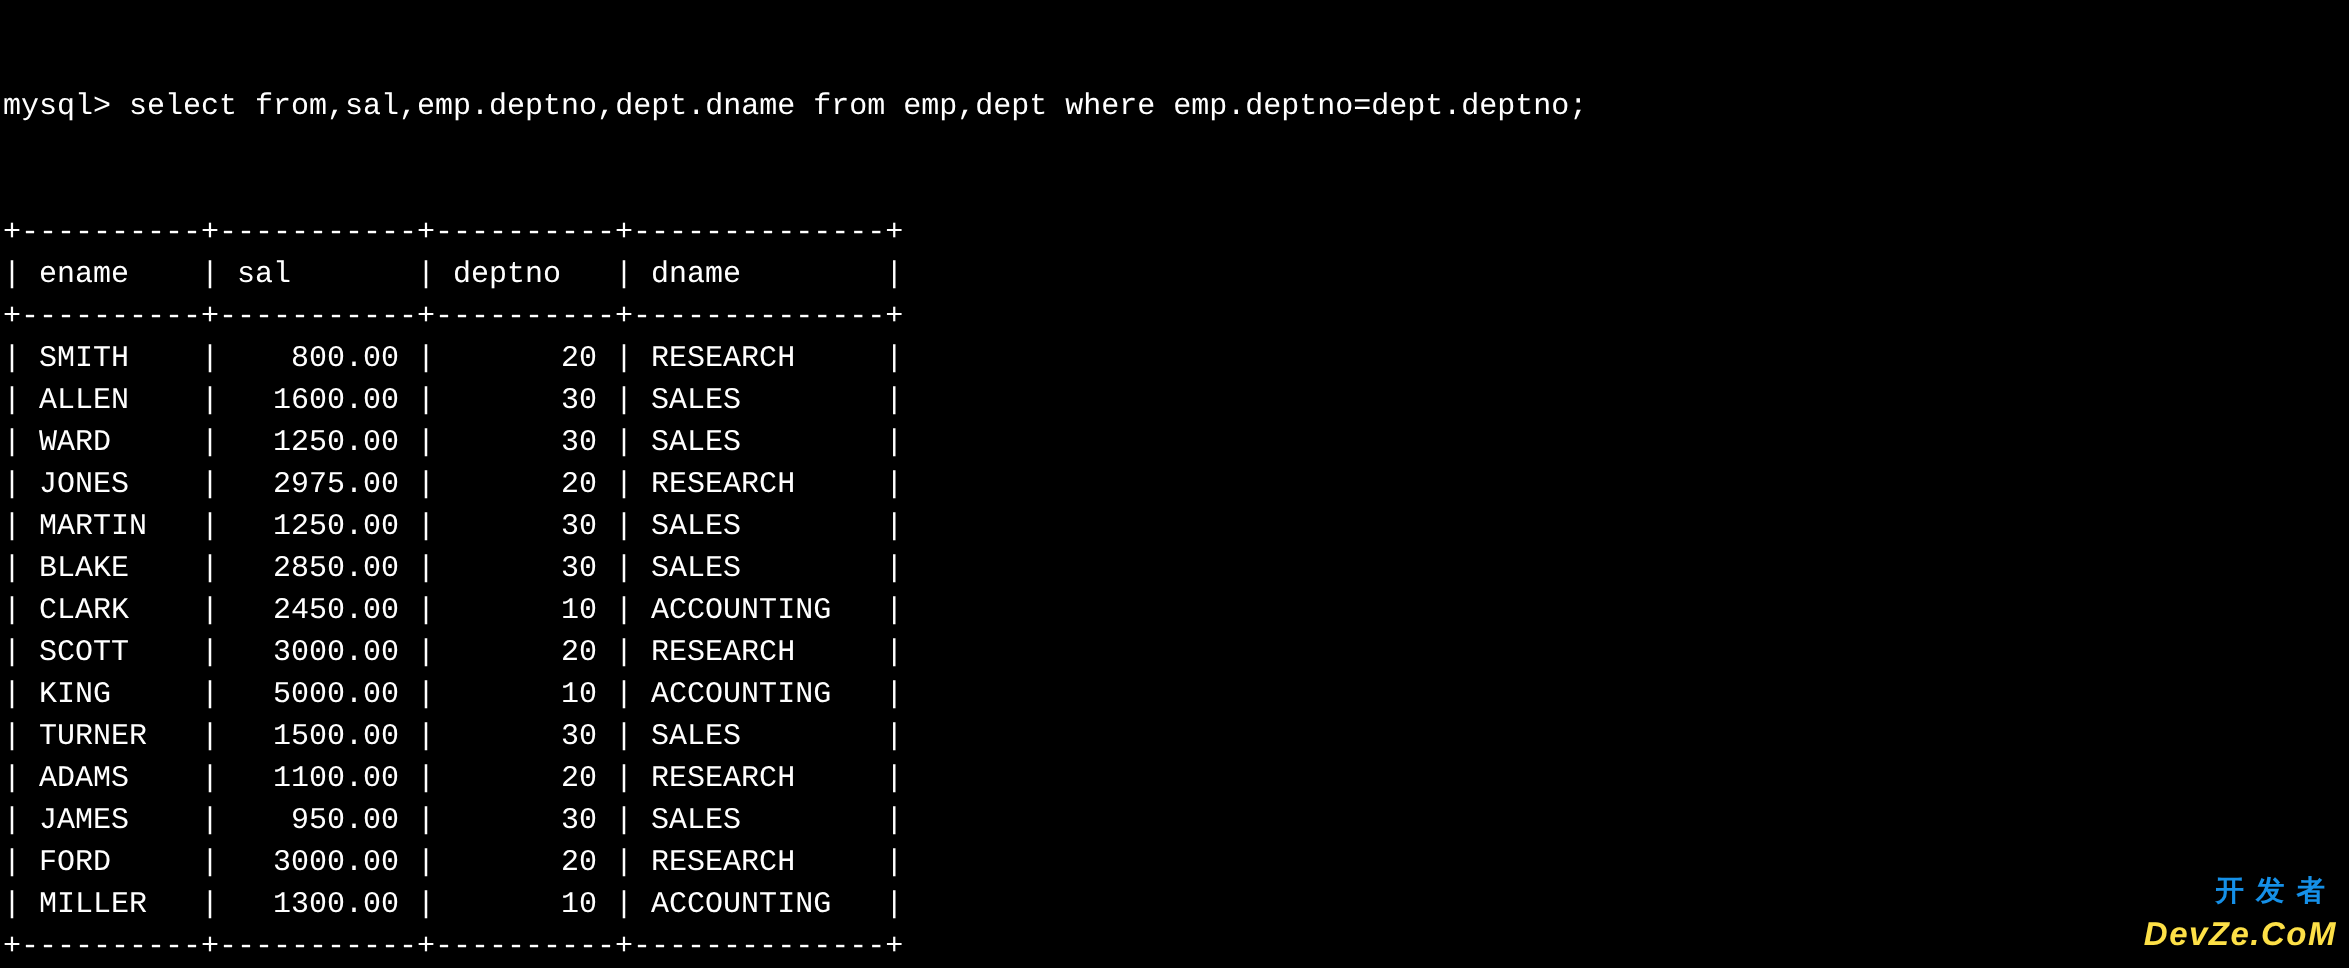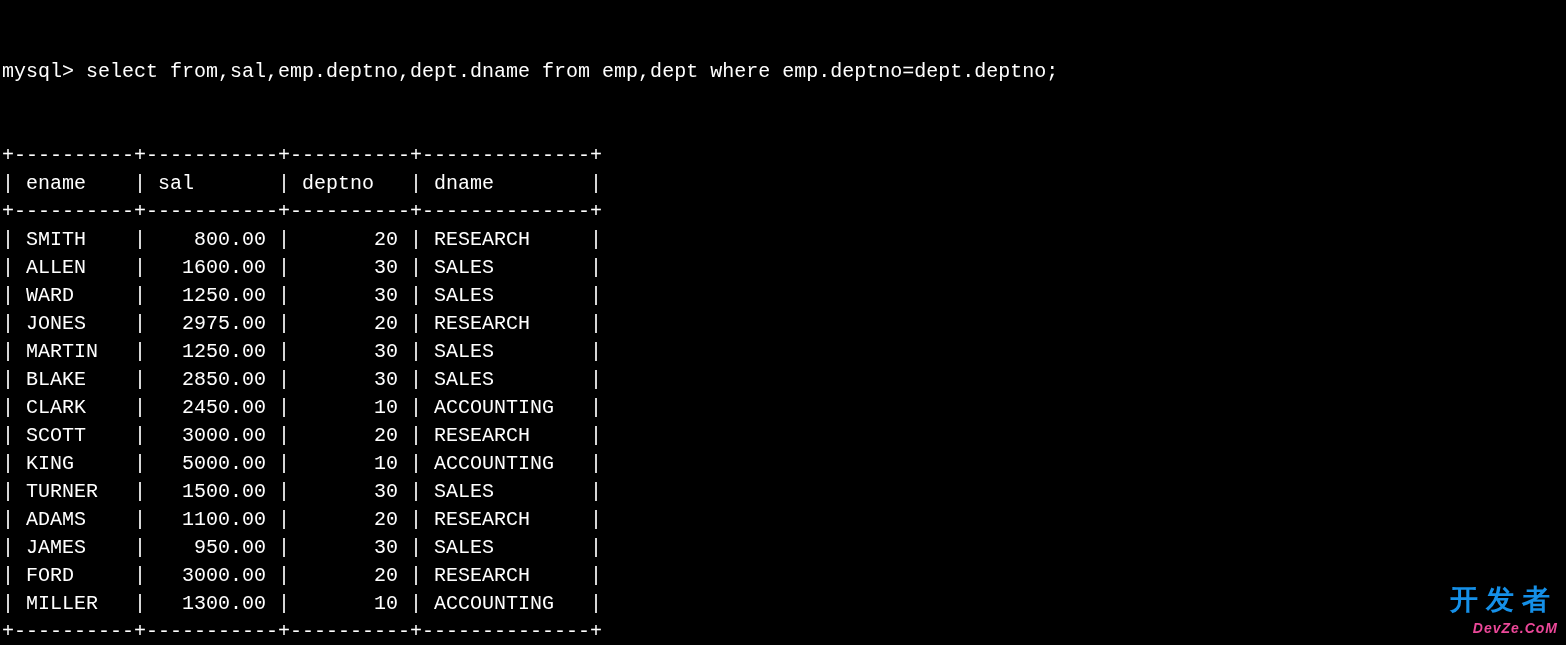--- a/index.html
+++ b/index.html
@@ -24,28 +24,28 @@
     }
     .watermark {
       position: absolute;
       right: 8px;
       bottom: 6px;
       text-align: right;
       pointer-events: none;
     }
     .watermark .line1 {
       color: #1590e8;
-      font-size: 28px;
+      font-size: 19px;
       font-weight: bold;
       letter-spacing: 8px;
       font-family: "SimHei", sans-serif;
     }
     .watermark .line2 {
-      color: #ec4899;
-      font-size: 14px;
+      color: #fde047;
+      font-size: 22px;
       font-weight: bold;
       font-style: italic;
       letter-spacing: 1px;
       font-family: "Arial", sans-serif;
     }
   </style>
 </head>
 <body>
 
 <div class="terminal">

